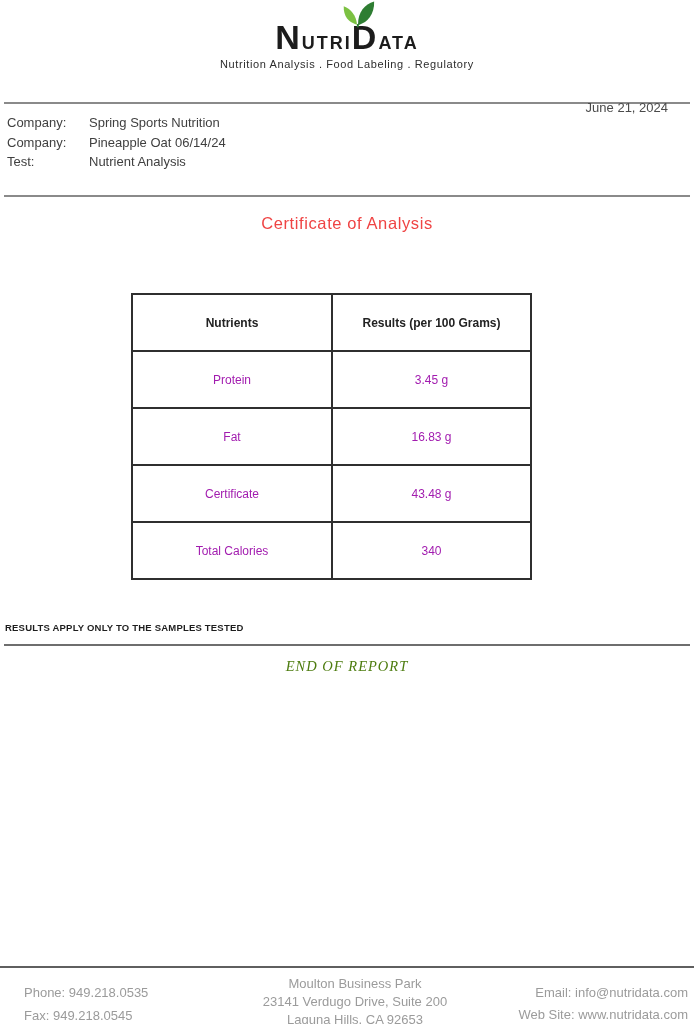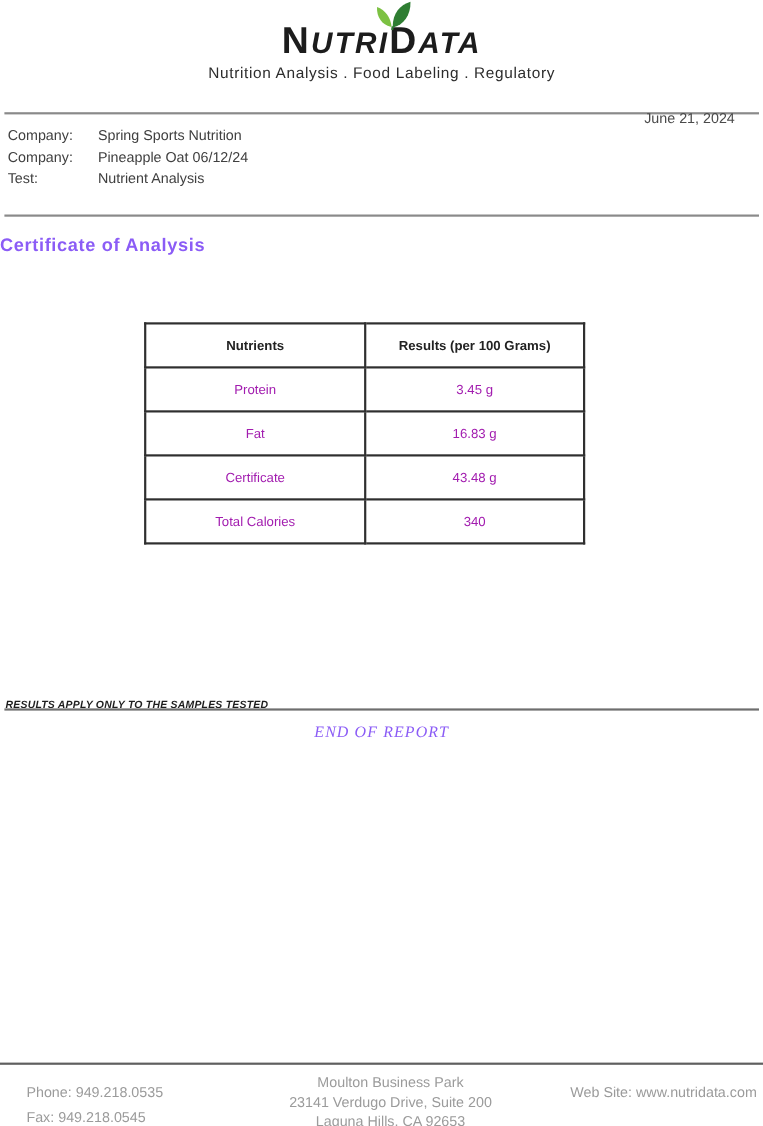--- a/index.html
+++ b/index.html
@@ -28,31 +28,31 @@
   }
   .logo-text {
     font-family: "Liberation Sans", sans-serif;
     font-weight: 700;
     color: #1c1c1c;
     letter-spacing: 2px;
     line-height: 1;
     white-space: nowrap;
   }
   .logo-text .big   { font-size: 34px; }
-  .logo-text .small { font-size: 27px; text-transform: uppercase; font-style: italic; }
+  .logo-text .small { font-size: 18px; text-transform: uppercase; }
   .leaf-icon {
     position: absolute;
     top: -10px;
     left: 47%;
     width: 38px;
     height: 30px;
   }
   .logo-tagline {
     margin-top: 4px;
-    font-size: 14px;
+    font-size: 11px;
     color: #2d2d2d;
     letter-spacing: 0.6px;
   }
 
   
   .rule { position: absolute; left: 4px; right: 4px; height: 0; border-top: 2px solid #8a8a8a; }
   .rule-1 { top: 102px; }
   .rule-2 { top: 195px; }
   .rule-3 { top: 644px; border-top: 2.5px solid #6e6e6e; }
   .rule-footer { top: 966px; left: 0; right: 0; border-top: 2px solid #5f5f5f; }
@@ -75,69 +75,69 @@
     font-size: 13px;
     color: #4a4a4a;
   }
 
   
   .coa-title {
     position: absolute;
     top: 214px;
     left: 0;
     width: 100%;
+    text-align: center;
     font-size: 16.5px;
-    font-weight: 700;
+    font-weight: 400;
     letter-spacing: 0.6px;
-    color: #8b5cf6;
+    color: #ef4444;
   }
 
   
   .results-table {
     position: absolute;
     top: 293px;
     left: 131px;
     width: 399px;
     border-collapse: collapse;
     table-layout: fixed;
   }
   .results-table th, .results-table td {
     border: 2px solid #2f2f2f;
-    height: 40px;
+    height: 57px;
     text-align: center;
     vertical-align: middle;
     font-size: 12px;
   }
   .results-table th { font-weight: 700; color: #222222; }
   .results-table td { color: #a21caf; }
   .col-nutrient { width: 200px; }
   .col-result  { width: 199px; }
 
   
   .disclaimer {
     position: absolute;
-    top: 636px;
+    top: 622px;
     left: 5px;
     font-size: 9.5px;
     font-weight: 700;
-    font-style: italic;
     color: #1e1e1e;
     letter-spacing: 0.2px;
   }
   .end-of-report {
     position: absolute;
     top: 658px;
     left: 0;
     width: 100%;
     text-align: center;
     font-family: "Liberation Serif", serif;
     font-style: italic;
     font-size: 14.5px;
     letter-spacing: 1px;
-    color: #8b5cf6;
+    color: #4d7c0f;
   }
 
   
   .footer {
     position: absolute;
     top: 966px;
     left: 0;
     right: 0;
     bottom: 0;
     color: #9b9b9b;
@@ -186,21 +186,21 @@
   <div class="rule rule-1"></div>
   <div class="rule rule-2"></div>
 
   <div class="info-block">
     <div class="info-row">
       <span class="info-label">Company:</span>
       <span class="info-value">Spring Sports Nutrition</span>
     </div>
     <div class="info-row">
       <span class="info-label">Company:</span>
-      <span class="info-value">Pineapple Oat 06/12/24</span>
+      <span class="info-value">Pineapple Oat 06/14/24</span>
     </div>
     <div class="info-row">
       <span class="info-label">Test:</span>
       <span class="info-value">Nutrient Analysis</span>
     </div>
   </div>
   <div class="report-date">June 21, 2024</div>
 
   <div class="coa-title">Certificate of Analysis</div>
 
@@ -251,19 +251,23 @@
         <span>949.218.0545</span>
       </div>
     </div>
     <div class="footer-center">
       <div>Moulton Business Park</div>
       <div>23141 Verdugo Drive, Suite 200</div>
       <div>Laguna Hills, CA 92653</div>
     </div>
     <div class="footer-right">
       <div>
+        <span>Email:</span>
+        <span>info@nutridata.com</span>
+      </div>
+      <div>
         <span>Web Site:</span>
         <span>www.nutridata.com</span>
       </div>
     </div>
   </div>
 
 </div>
 
 </body></html>

